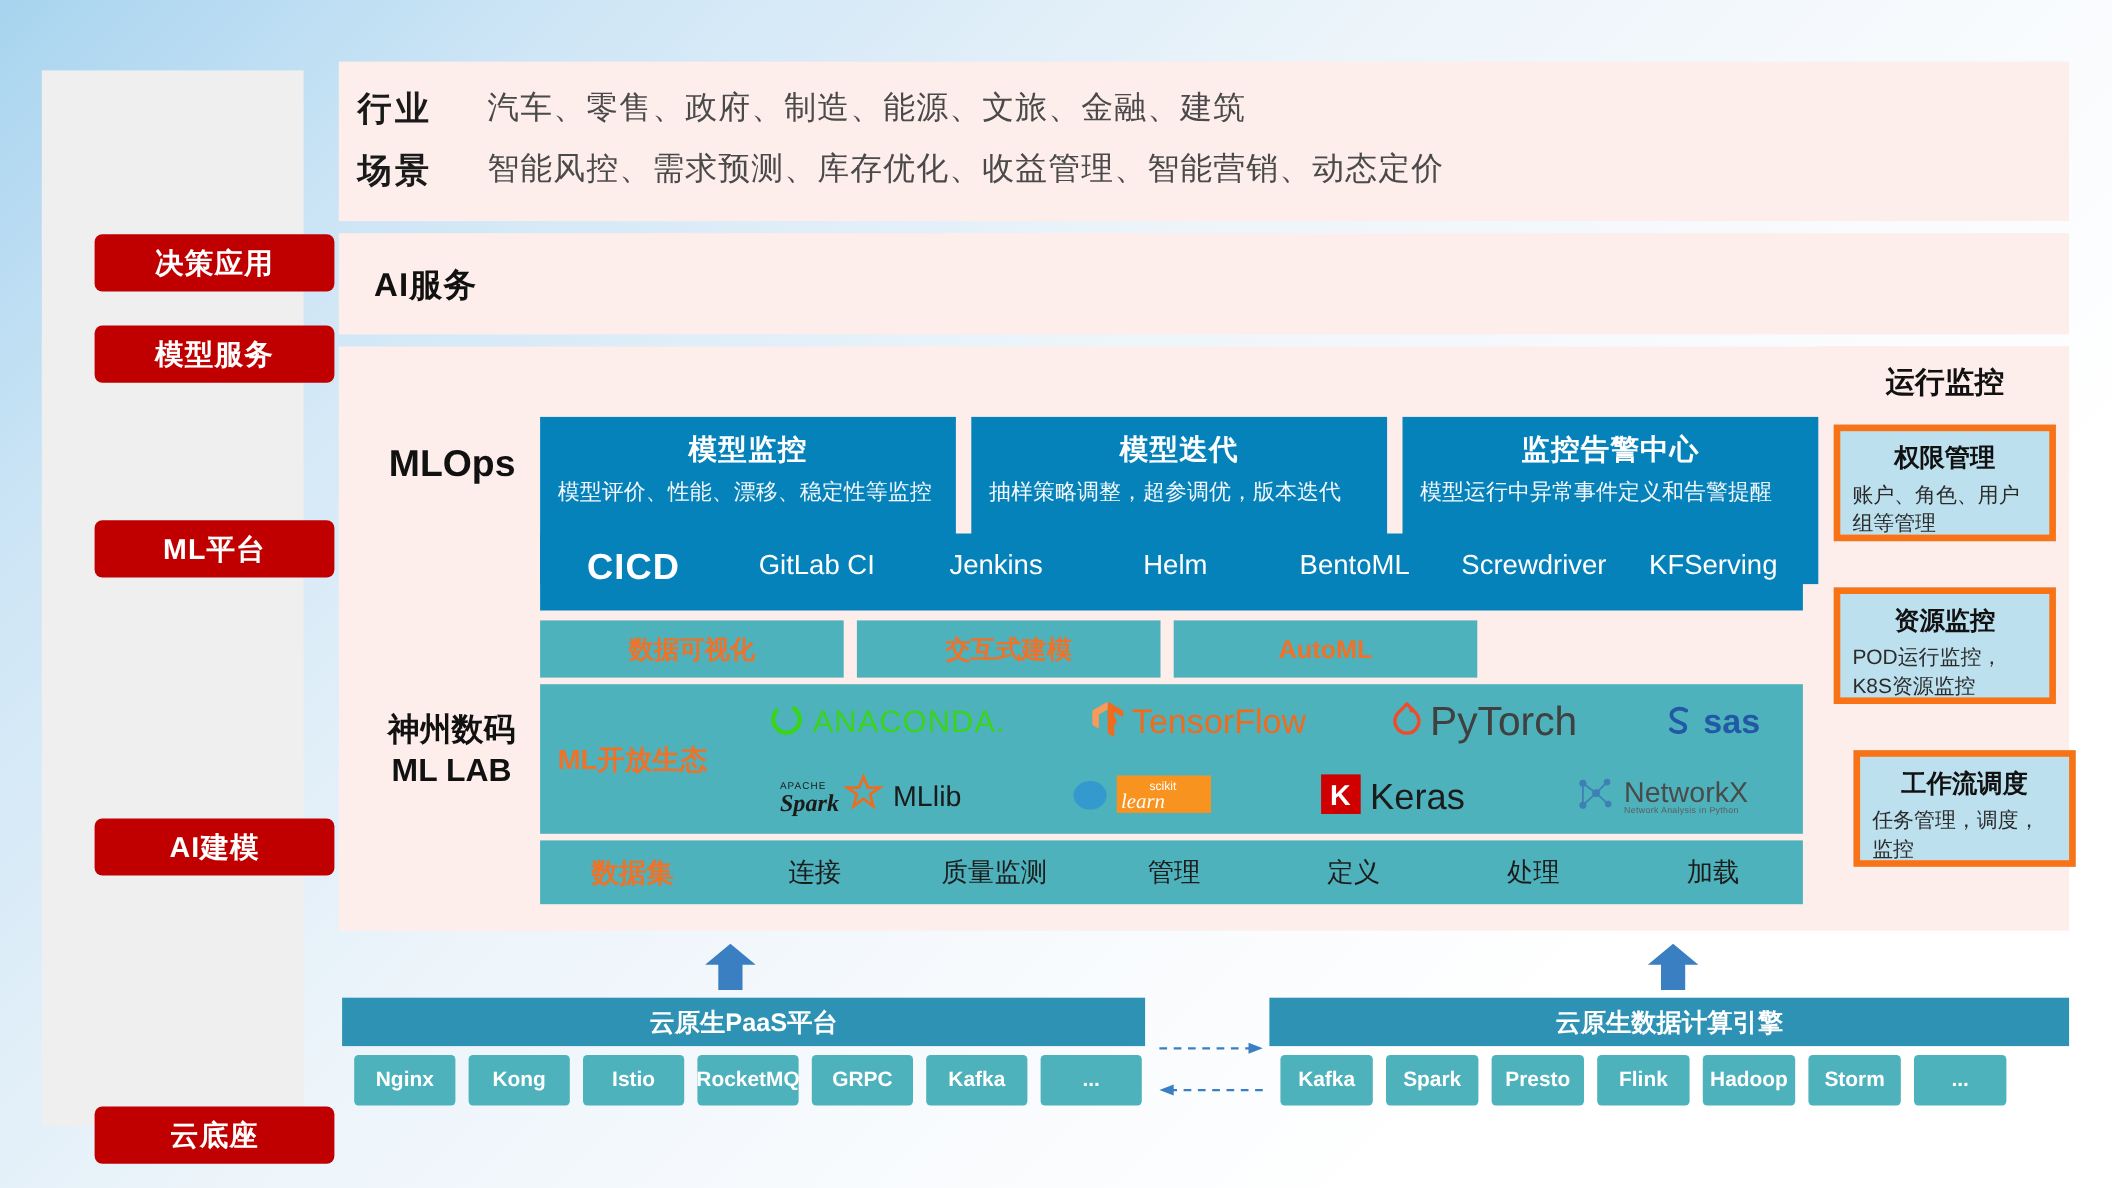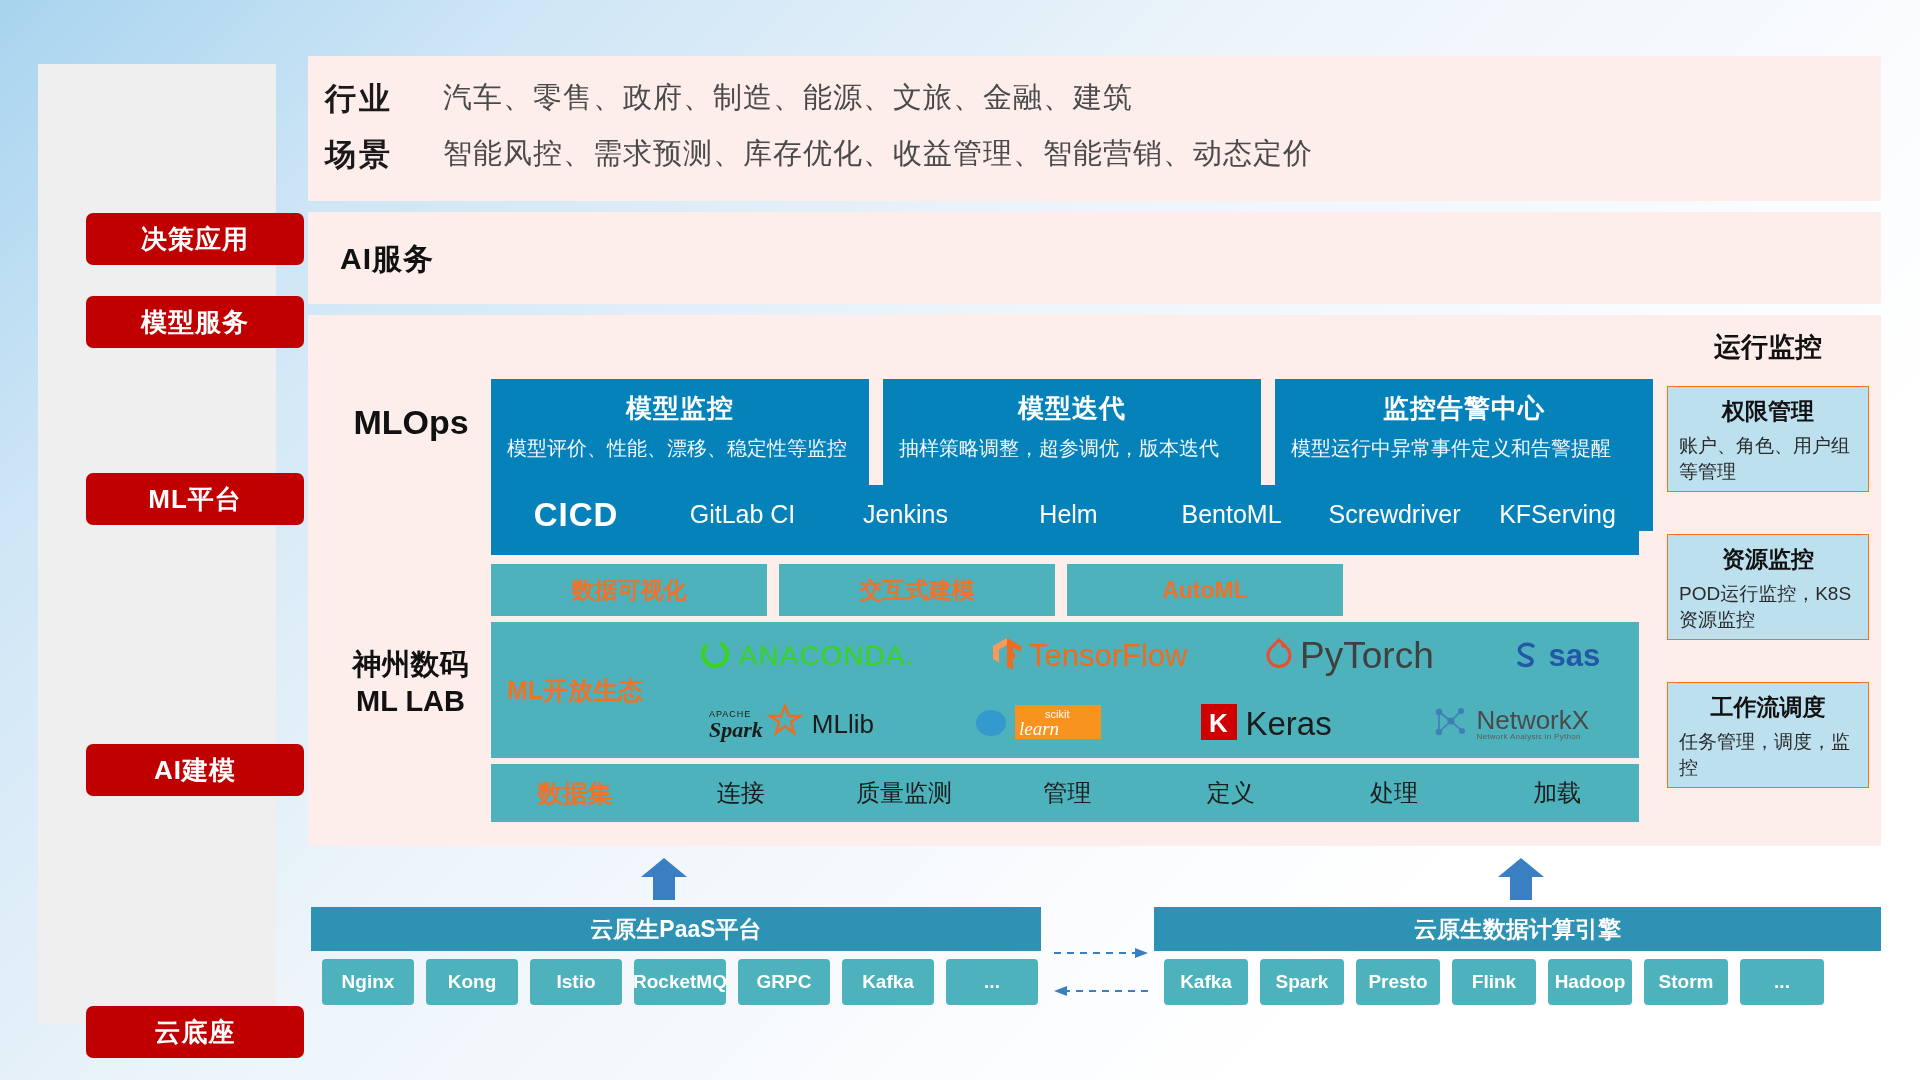--- a/index.html
+++ b/index.html
@@ -127,25 +127,25 @@
   .mon-band {
     position: absolute; left: 1655px; top: 315px; width: 226px; height: 531px;
     background: #fdeeec;
   }
   .mon-title {
     position: absolute; left: 0; top: 14px; width: 100%; text-align: center;
     font-size: 27px; font-weight: bold; color: #111;
   }
   .mon-card {
     position: absolute; left: 12px; width: 202px; background: #bde0ef;
-    border: 1px solid #f97316; padding: 9px 11px;
+    border: 6px solid #f97316; padding: 9px 11px;
   }
   .mon-card.m0 { top: 71px;  height: 106px; }
   .mon-card.m1 { top: 219px; height: 106px; }
-  .mon-card.m2 { top: 367px; height: 106px; }
+  .mon-card.m2 { top: 367px; height: 106px; margin-left: 18px; }
   .mon-card h5 { font-size: 23px; font-weight: bold; color: #111; text-align: center; margin-bottom: 6px; }
   .mon-card p { font-size: 19px; color: #2b2b2b; line-height: 1.35; }
 
   
   .cloud-bar {
     position: absolute; height: 44px; background: #2e92b5;
     display: flex; align-items: center; justify-content: center;
     color: #ffffff; font-size: 23px; font-weight: bold;
   }
   .cloud-bar.left  { left: 311px;  top: 907px; width: 730px; }

